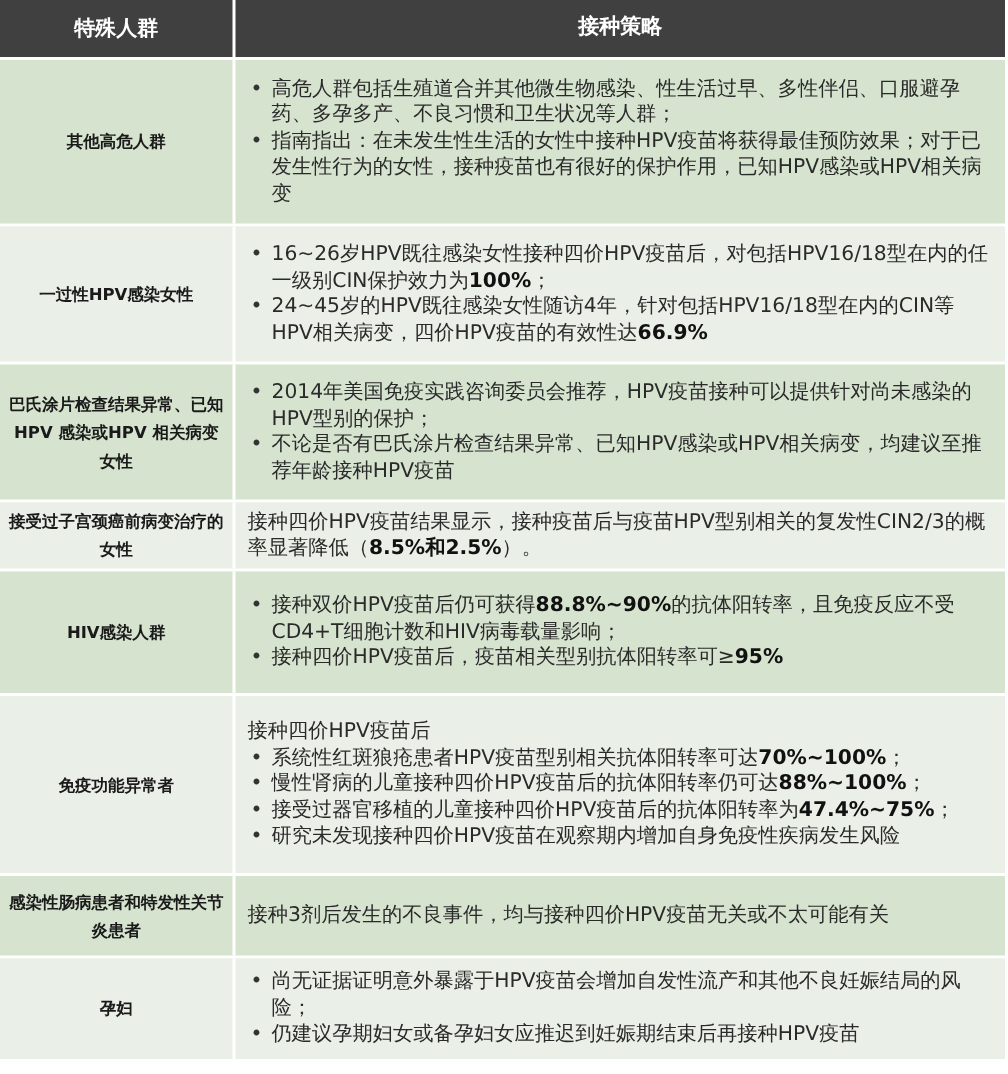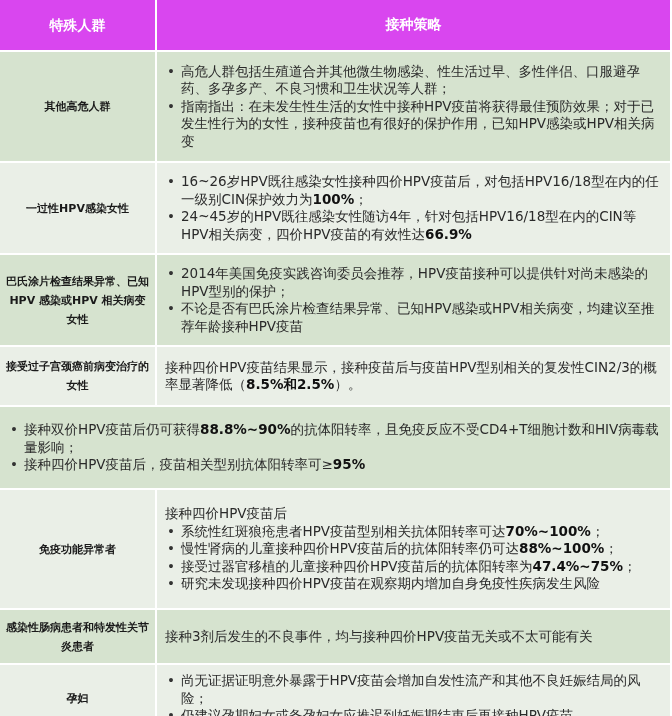--- a/index.html
+++ b/index.html
@@ -1,21 +1,21 @@
 <!DOCTYPE html>
 <html><head>
 <meta charset="utf-8">
 <style>
   html, body { margin: 0; padding: 0; background: #ffffff; }
   body { width: 672px; height: 716px; overflow: hidden; font-family: "DejaVu Sans", "Liberation Sans", sans-serif; }
   .table { position: absolute; left: 0; top: 0; width: 670px; border-right: 2px solid #ffffff; }
   .row { display: flex; border-bottom: 2px solid #ffffff; box-sizing: border-box; }
   .cell-left { width: 157px; border-right: 2px solid #ffffff; display: flex; align-items: center; justify-content: center; text-align: center; box-sizing: border-box; padding: 0 6px; font-weight: bold; font-size: 11px; line-height: 19px; color: #1a1a1a; }
   .cell-right { flex: 1; display: flex; flex-direction: column; justify-content: center; box-sizing: border-box; padding: 0 8px 0 8px; font-size: 13.5px; line-height: 17.5px; color: #2a2a2a; }
-  .header { background: #d946ef; height: 52px; }
+  .header { background: #404040; height: 40px; }
   .header .cell-left, .header .cell-right { color: #ffffff; font-weight: bold; font-size: 14px; align-items: center; justify-content: center; text-align: center; }
   .header .cell-right { flex-direction: row; }
   .dark { background: #d6e3cf; }
   .light { background: #eaefe7; }
   ul { margin: 0; padding: 0; list-style: none; }
   li { position: relative; padding-left: 16px; }
   li::before { content: "•"; position: absolute; left: 2px; top: 0; color: #333; }
   b { font-weight: bold; color: #111; }
   .intro { padding-left: 0; }
 </style>
@@ -52,28 +52,29 @@
   <div class="row dark" style="height:92px">
     <div class="cell-left">巴氏涂片检查结果异常、已知HPV 感染或HPV 相关病变女性</div>
     <div class="cell-right">
       <ul>
         <li>2014年美国免疫实践咨询委员会推荐，HPV疫苗接种可以提供针对尚未感染的HPV型别的保护；</li>
         <li>不论是否有巴氏涂片检查结果异常、已知HPV感染或HPV相关病变，均建议至推荐年龄接种HPV疫苗</li>
       </ul>
     </div>
   </div>
 
-  <div class="row light" style="height:60px">
+  <div class="row light" style="height:46px">
     <div class="cell-left">接受过子宫颈癌前病变治疗的女性</div>
     <div class="cell-right">
       <div><span>接种四价HPV疫苗结果显示，接种疫苗后与疫苗HPV型别相关的复发性CIN2/3的概率显著降低（</span><b>8.5%和2.5%</b><span>）。</span></div>
     </div>
   </div>
 
   <div class="row dark" style="height:83px">
+    <div class="cell-left">HIV感染人群</div>
     <div class="cell-right">
       <ul>
         <li><span>接种双价HPV疫苗后仍可获得</span><b>88.8%~90%</b><span>的抗体阳转率，且免疫反应不受CD4+T细胞计数和HIV病毒载量影响；</span></li>
         <li><span>接种四价HPV疫苗后，疫苗相关型别抗体阳转率可≥</span><b>95%</b><span></span></li>
       </ul>
     </div>
   </div>
 
   <div class="row light" style="height:120px">
     <div class="cell-left">免疫功能异常者</div>

